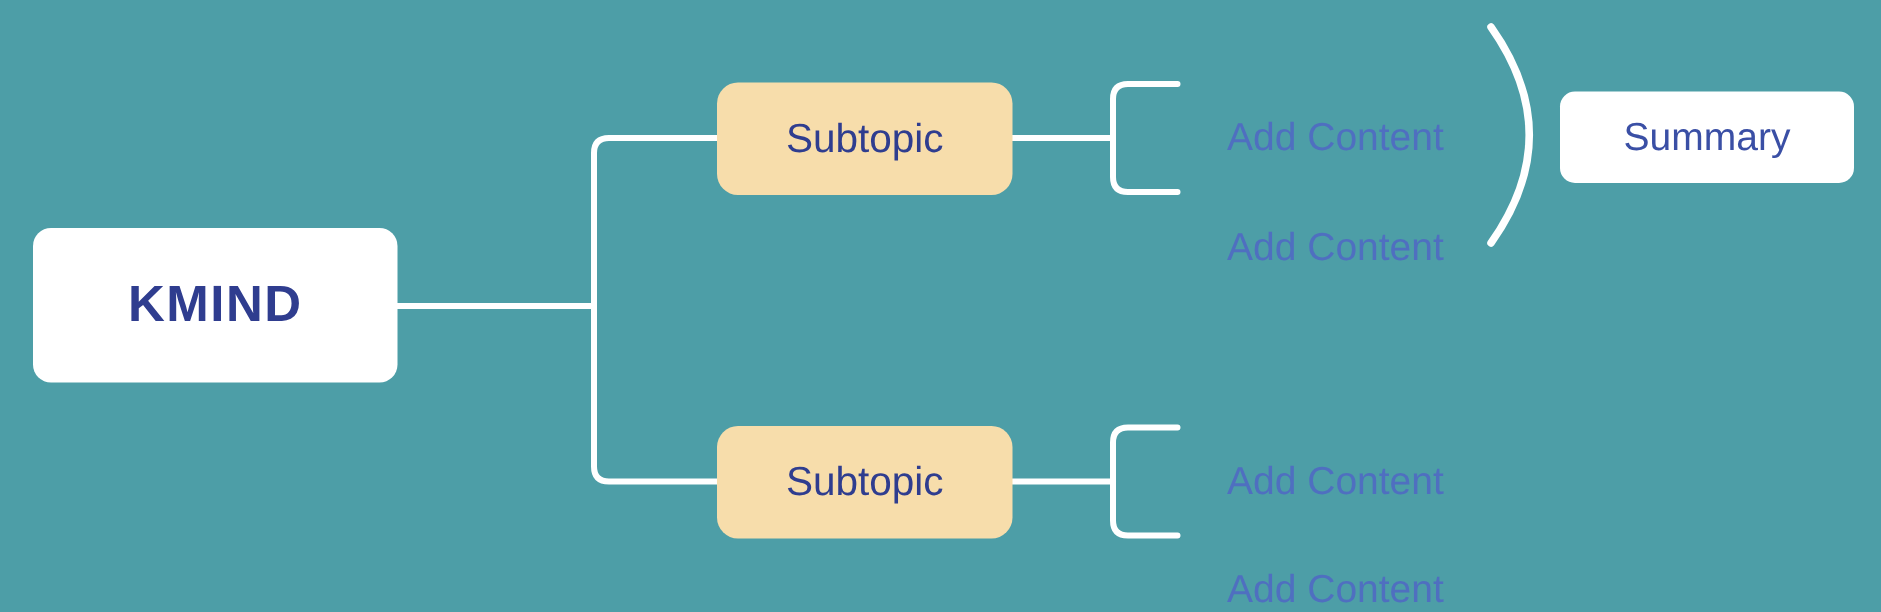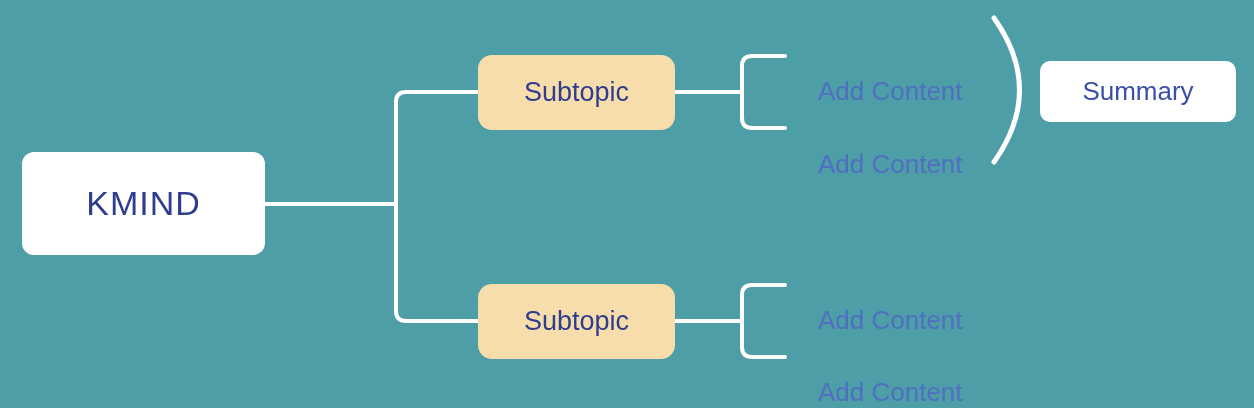--- a/index.html
+++ b/index.html
@@ -46,21 +46,21 @@
     justify-content: center;
     cursor: pointer;
   }
   .root-node {
     left: 22px; top: 152px;
     width: 243px; height: 103px;
     background: var(--root-bg);
     border-radius: 12px;
     color: var(--root-text);
     font-size: 34px;
-    font-weight: normal;
+    font-weight: bold;
     letter-spacing: 1px;
   }
   .subtopic-node {
     left: 478px;
     width: 197px; height: 75px;
     background: var(--subtopic-bg);
     border-radius: 14px;
     color: var(--subtopic-text);
     font-size: 27px;
   }

